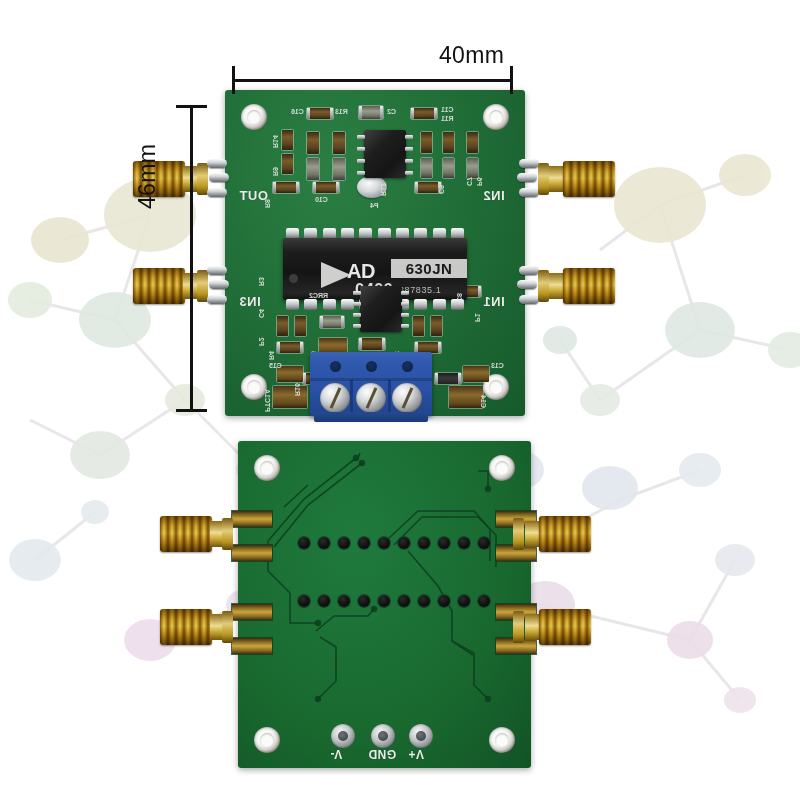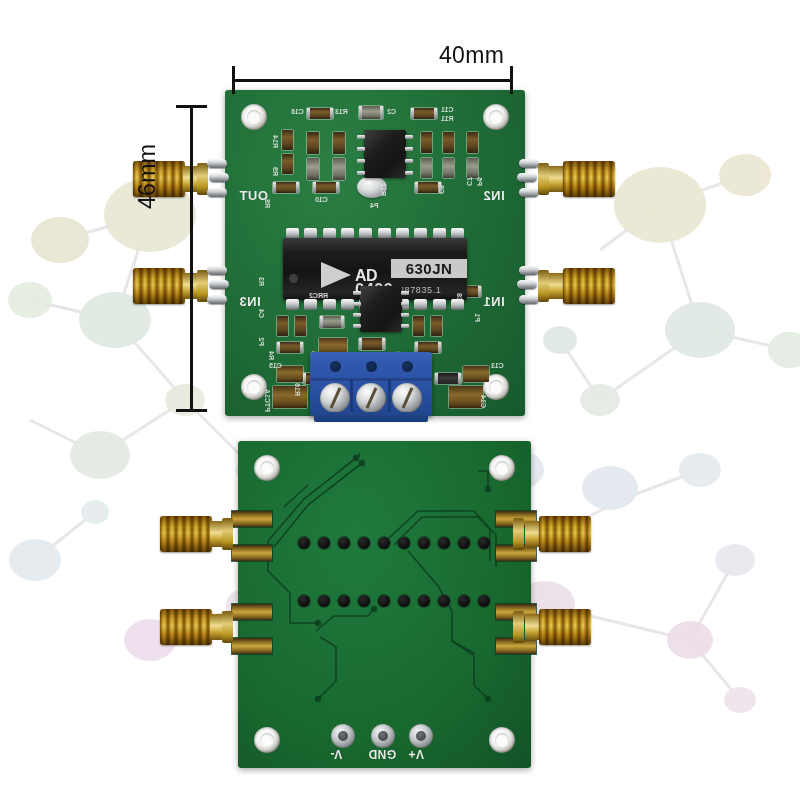--- a/index.html
+++ b/index.html
@@ -107,21 +107,21 @@
   .dip-pins.bot{top:71px;}
   .dip-pin{
     width:13px;height:11px;border-radius:2px;
     background:linear-gradient(to bottom,#fdfdfd,#c8cbcd 45%,#8e9295 80%,#5f6366);
   }
   #dip-logo{
     position:absolute;left:38px;top:24px;width:30px;height:26px;
     background:#cfd0cd;
     clip-path:polygon(0 0,100% 50%,0 100%);
   }
-  #dip-mark-ad{position:absolute;left:72px;top:22px;color:#e6e7e4;font-size:16px;font-weight:bold;font-family:"Liberation Sans", sans-serif;letter-spacing:-.5px;margin-top:7px;}
+  #dip-mark-ad{position:absolute;left:64px;top:22px;color:#e6e7e4;font-size:20px;font-weight:bold;font-family:"Liberation Sans", sans-serif;letter-spacing:-.5px;}
   #dip-mark-part{
     position:absolute;left:108px;top:21px;width:76px;height:19px;background:#c9cac7;
     color:#17191a;font-size:15px;font-weight:bold;text-align:center;line-height:19px;
     font-family:"Liberation Sans", sans-serif;letter-spacing:.5px;
   }
   #dip-mark-date{position:absolute;left:72px;top:42px;color:#dedfdc;font-size:17px;font-weight:bold;font-family:"Liberation Sans", sans-serif;}
   #dip-mark-lot{position:absolute;left:116px;top:47px;color:#b9bbb8;font-size:9px;font-family:"Liberation Sans", sans-serif;letter-spacing:.6px;}
   #dip-notch{position:absolute;left:6px;top:36px;width:9px;height:9px;border-radius:50%;background:#3d3d3d;}
 
   

